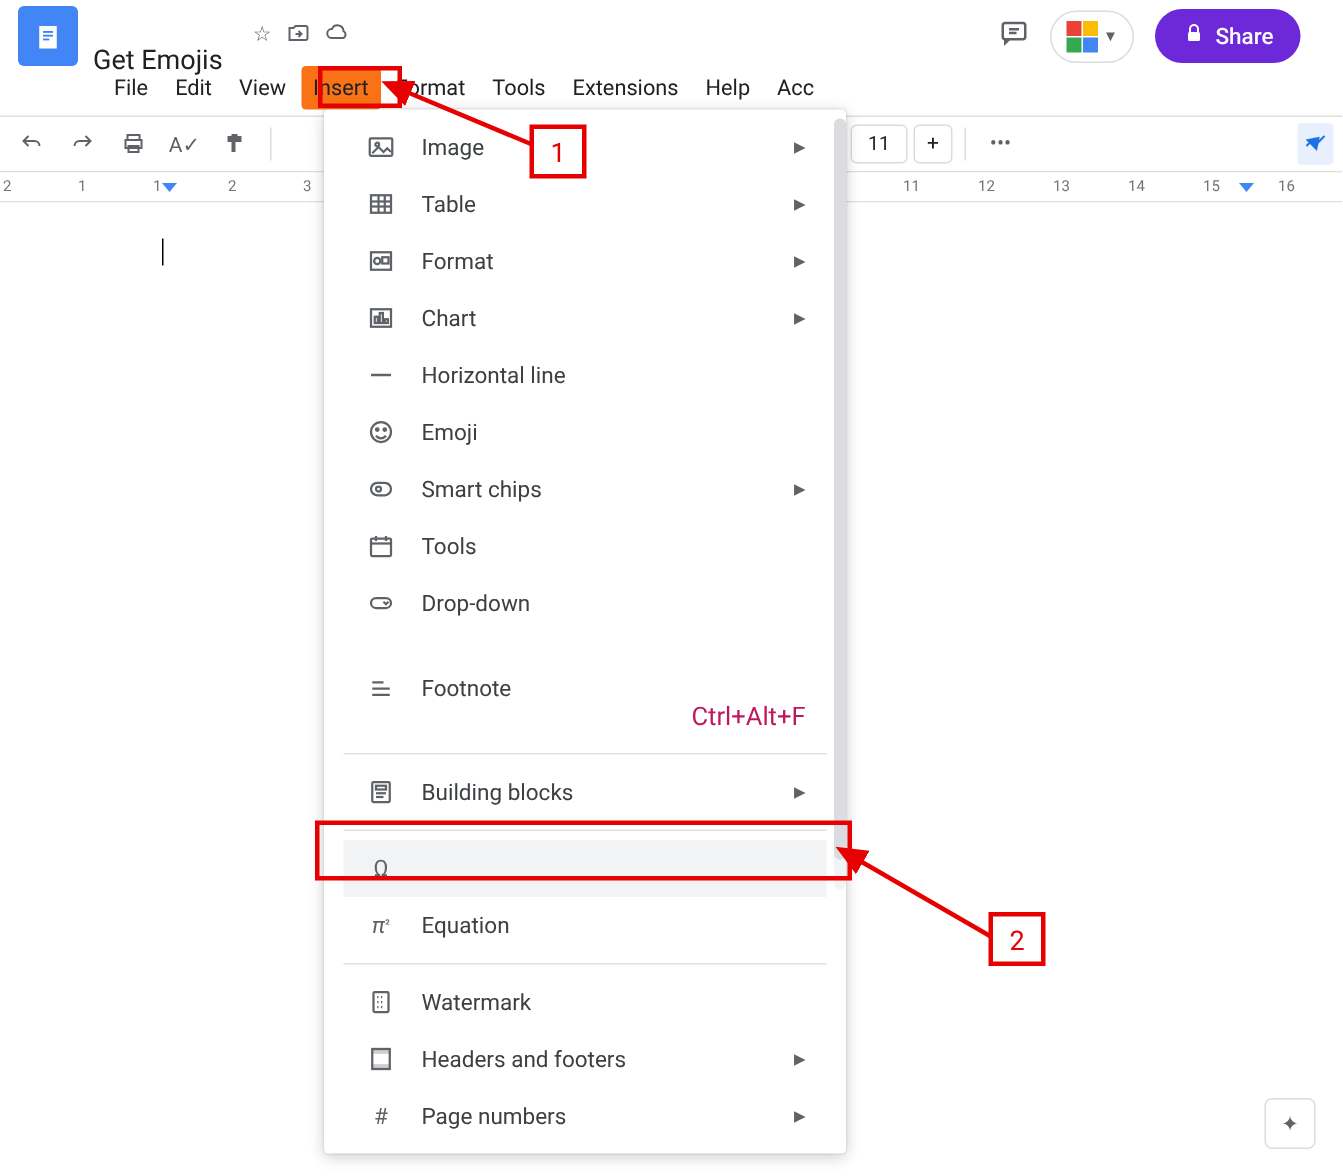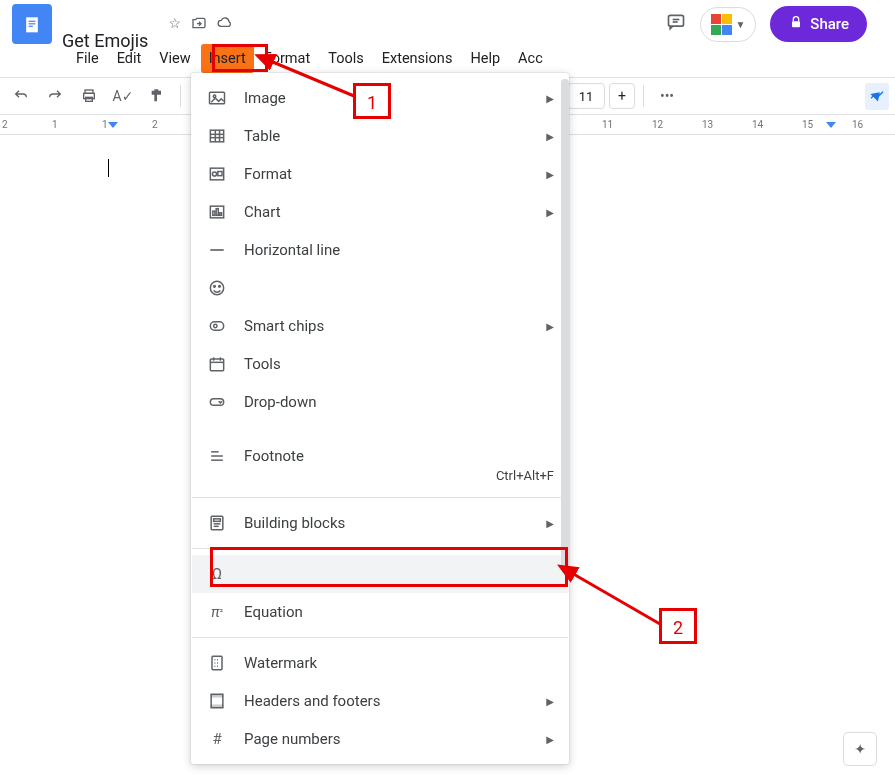--- a/index.html
+++ b/index.html
@@ -203,28 +203,28 @@
       width: 1px;
       height: 18px;
       background: #000;
       position: absolute;
       left: 108px;
       top: 24px;
     }
     
     .dropdown {
       position: absolute;
-      left: 191px;
+      left: 216px;
       top: 73px;
-      width: 378px;
+      width: 348px;
       background: #fff;
       box-shadow: 0 2px 10px rgba(0,0,0,.2), 0 0 0 1px rgba(0,0,0,.05);
       border-radius: 3px;
       z-index: 100;
-      padding: 6px 1px;
+      padding: 6px 13px;
     }
     .dd-scroll {
       position: absolute;
       right: 0;
       top: 6px;
       width: 8px;
       height: 514px;
       background: #f1f3f4;
       border-radius: 4px;
     }
@@ -249,22 +249,22 @@
     .dd-icon {
       width: 22px;
       height: 22px;
       display: flex;
       align-items: center;
       justify-content: center;
       color: #5f6368;
     }
     .dd-label { flex: 1; }
     .dd-shortcut {
-      color: #404040;
-      font-size: 13px;
+      color: #be185d;
+      font-size: 17px;
       margin-top: 39px;
     }
     .dd-arrow {
       color: #5f6368;
       font-size: 10px;
     }
     .dd-divider {
       height: 1px;
       background: #e0e0e0;
       margin: 6px 0;
@@ -499,20 +499,21 @@
   </div>
   <div class="dd-item">
     <span class="dd-icon">
         <svg class="icon" viewBox="0 0 24 24" fill="none" stroke="currentColor" stroke-width="1.8">
           <circle cx="12" cy="12" r="8"></circle>
           <circle cx="9" cy="10" r="1"></circle>
           <circle cx="15" cy="10" r="1"></circle>
           <path d="M8 15s1.5 2 4 2 4-2 4-2"></path>
         </svg>
       </span>
+    <span class="dd-label">Emoji</span>
   </div>
   <div class="dd-item">
     <span class="dd-icon">
         <svg class="icon" viewBox="0 0 24 24" fill="none" stroke="currentColor" stroke-width="1.8">
           <rect x="4" y="7" width="16" height="10" rx="5"></rect>
           <circle cx="10" cy="12" r="2"></circle>
         </svg>
       </span>
     <span class="dd-label">Smart chips</span>
     <span class="dd-arrow">▶</span>

